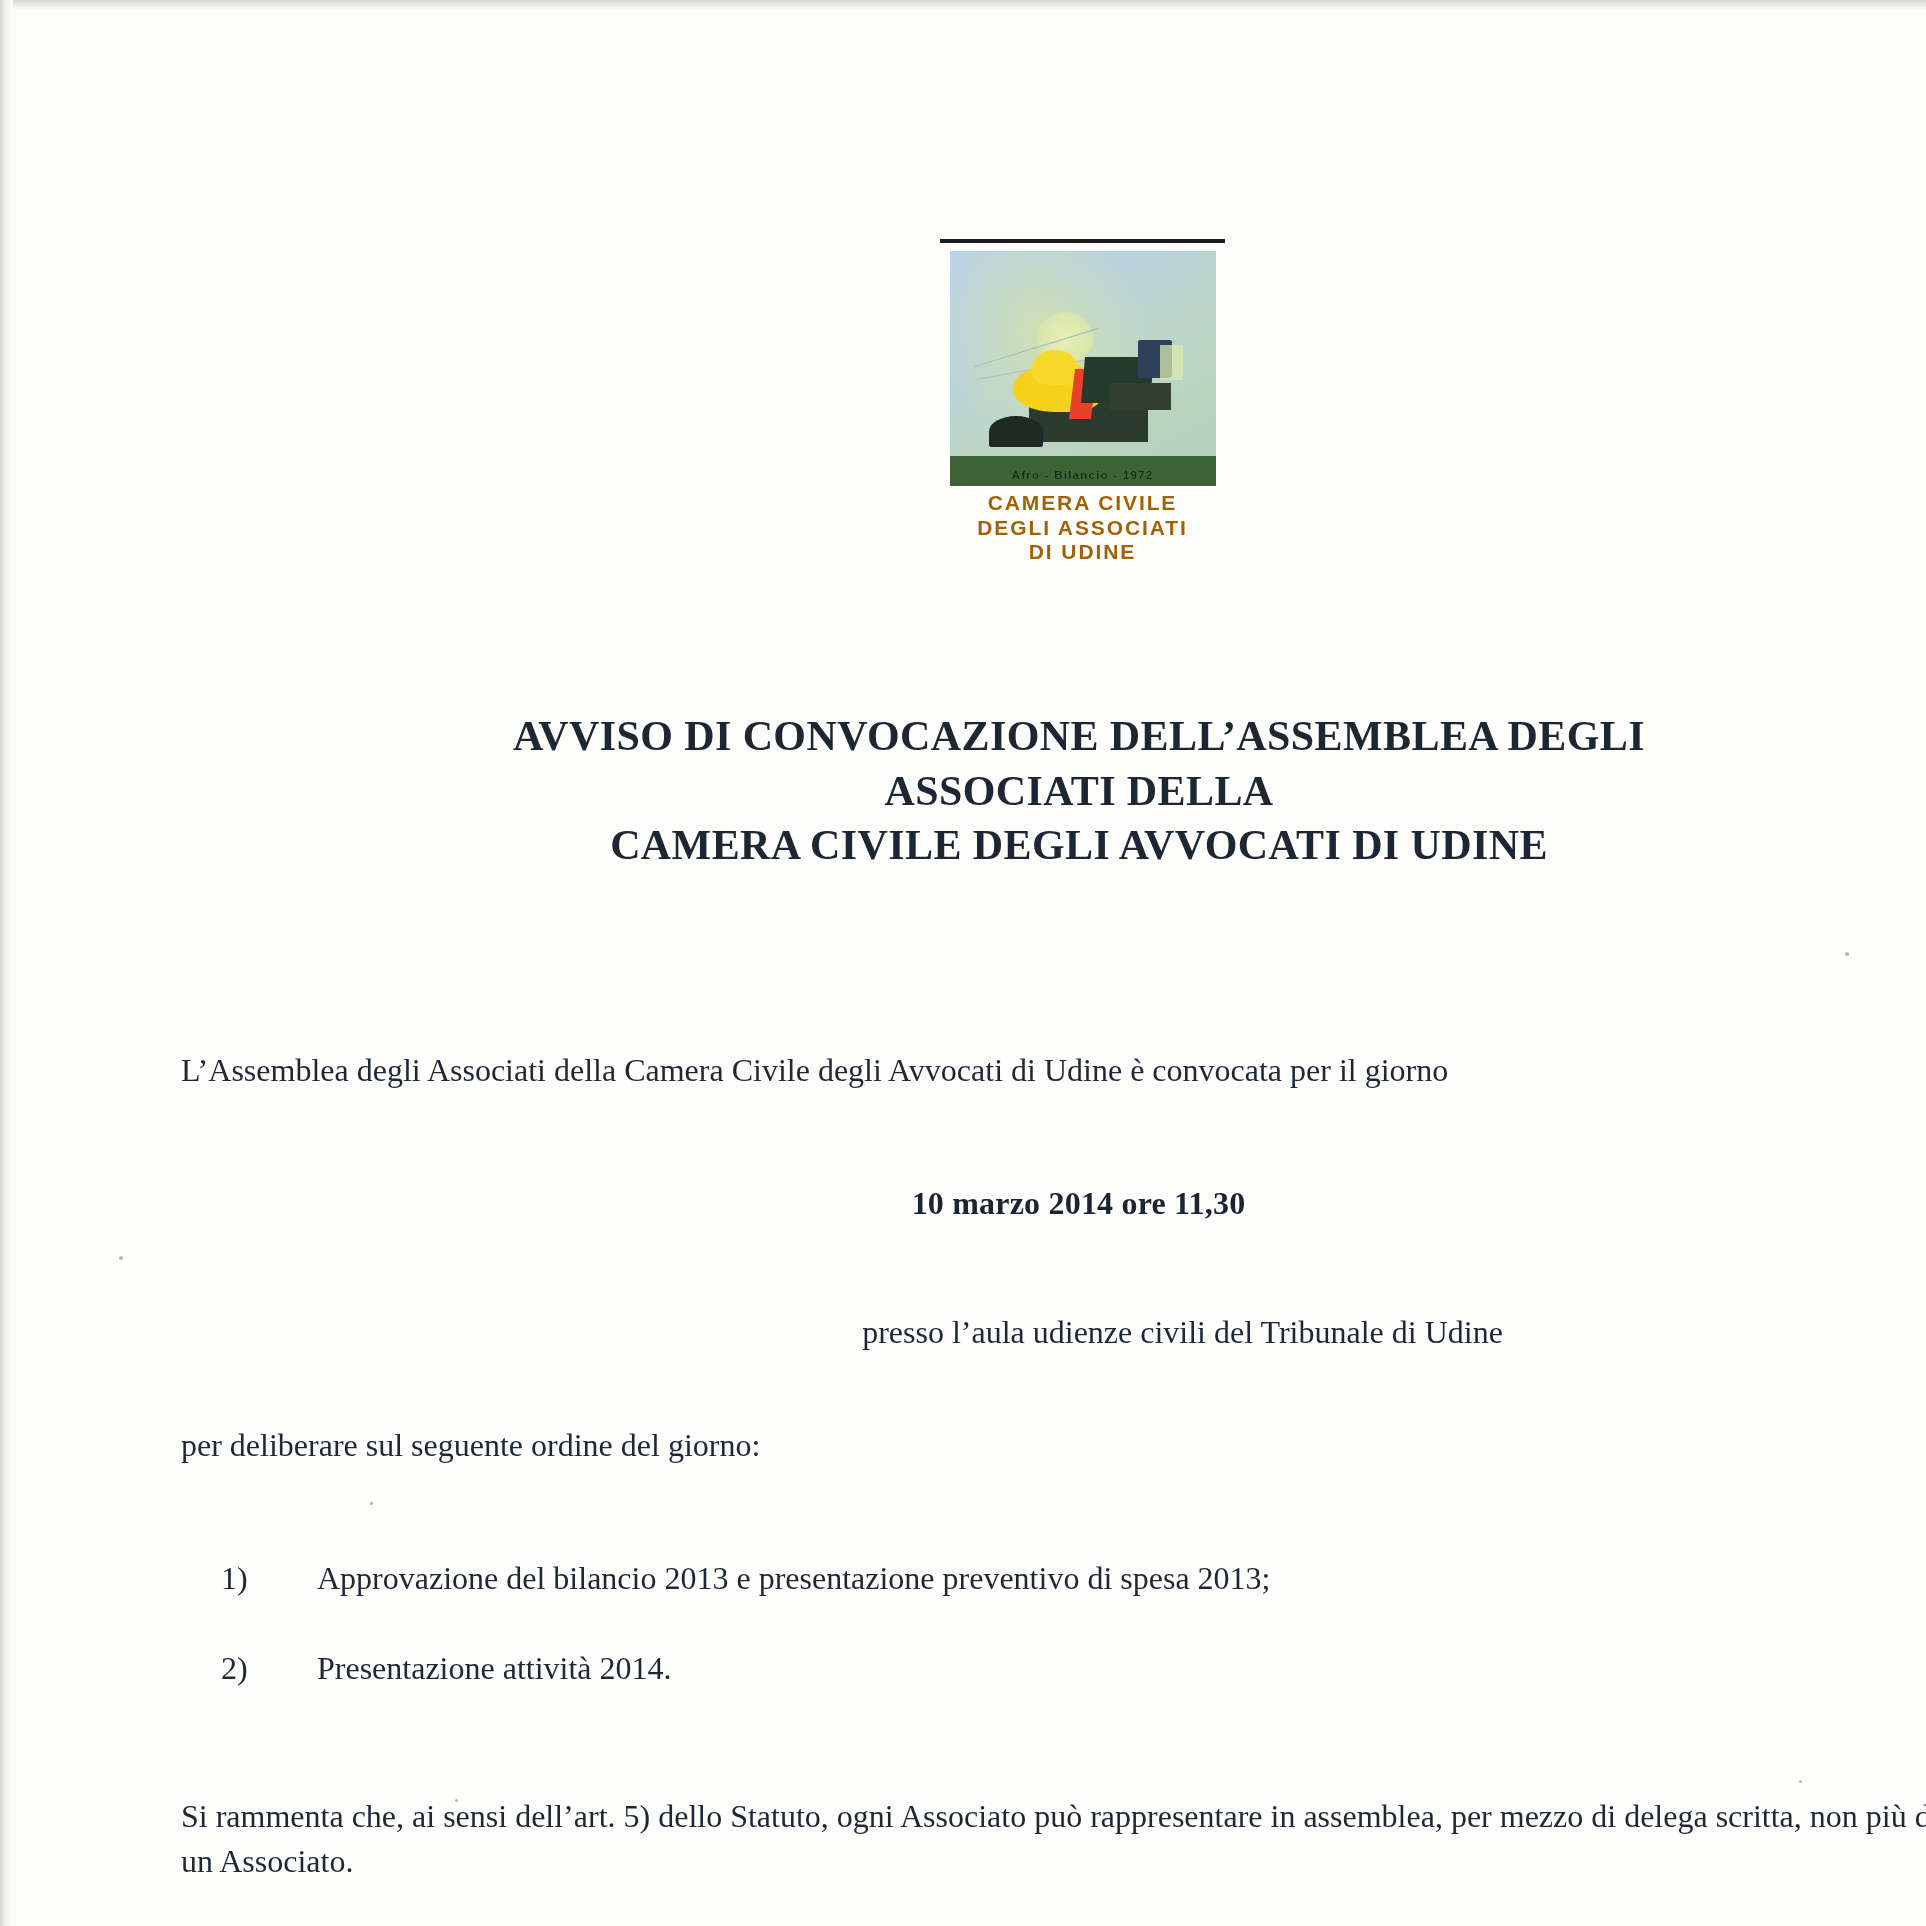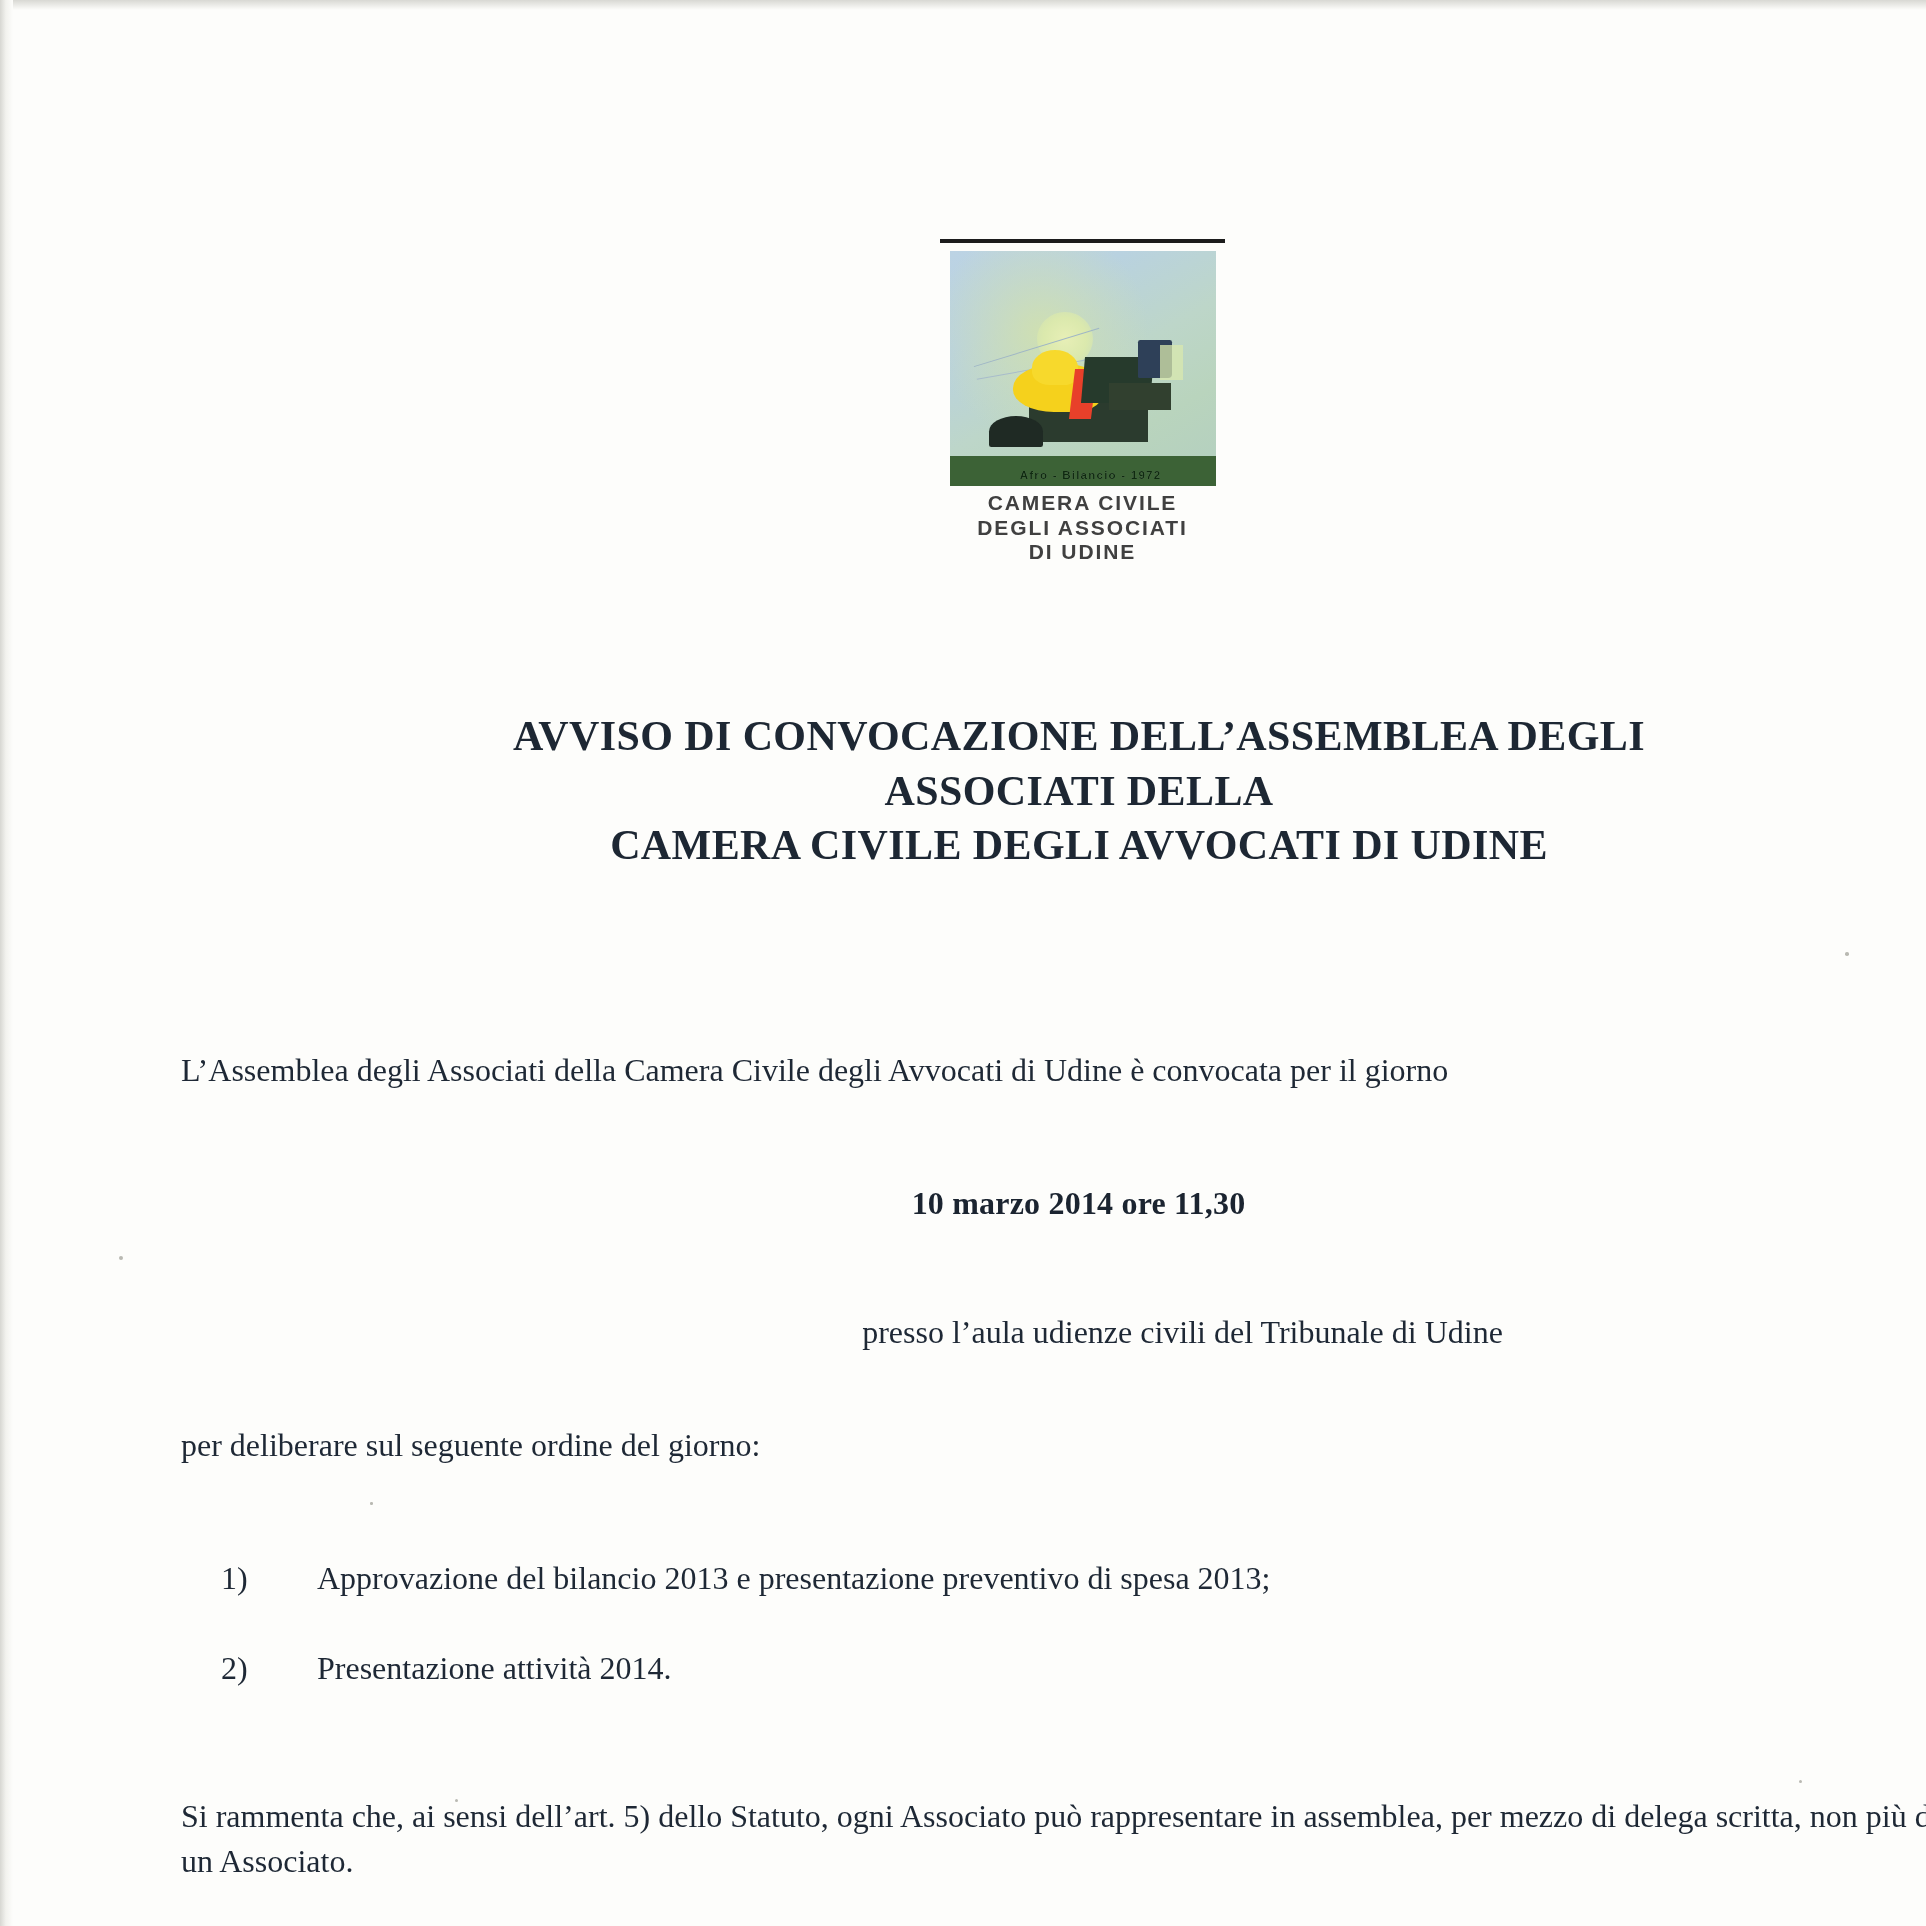--- a/index.html
+++ b/index.html
@@ -152,39 +152,39 @@
     border-radius: 50% 50% 2.3px 2.3px;
   }
   .art-ground {
     position: absolute;
     left: 0; bottom: 0;
     width: 100%; height: 30px;
     background: #3c6236;
   }
   .art-caption {
     position: absolute;
-    left: 8px; bottom: 5.4px;
+    left: 0; bottom: 5.4px;
     width: 100%;
     text-align: center;
     font-family: "Liberation Sans", sans-serif;
     font-weight: bold;
     font-size: 11.6px;
     letter-spacing: 1.2px;
     color: #0f2a10;
     text-shadow: 0 0.4px 0 rgba(255,255,255,.35);
   }
   .logo-name {
     margin-top: 5.4px;
     text-align: center;
     font-family: "Liberation Sans", sans-serif;
     font-weight: bold;
     font-size: 21px;
     line-height: 1.16;
     letter-spacing: 1.9px;
-    color: #404040;
+    color: #a16207;
   }
 
   
   .doc-title {
     position: absolute;
     top: 709px;
     left: 162px;
     width: 1834px;
     text-align: center;
     font-family: "Liberation Serif", serif;

